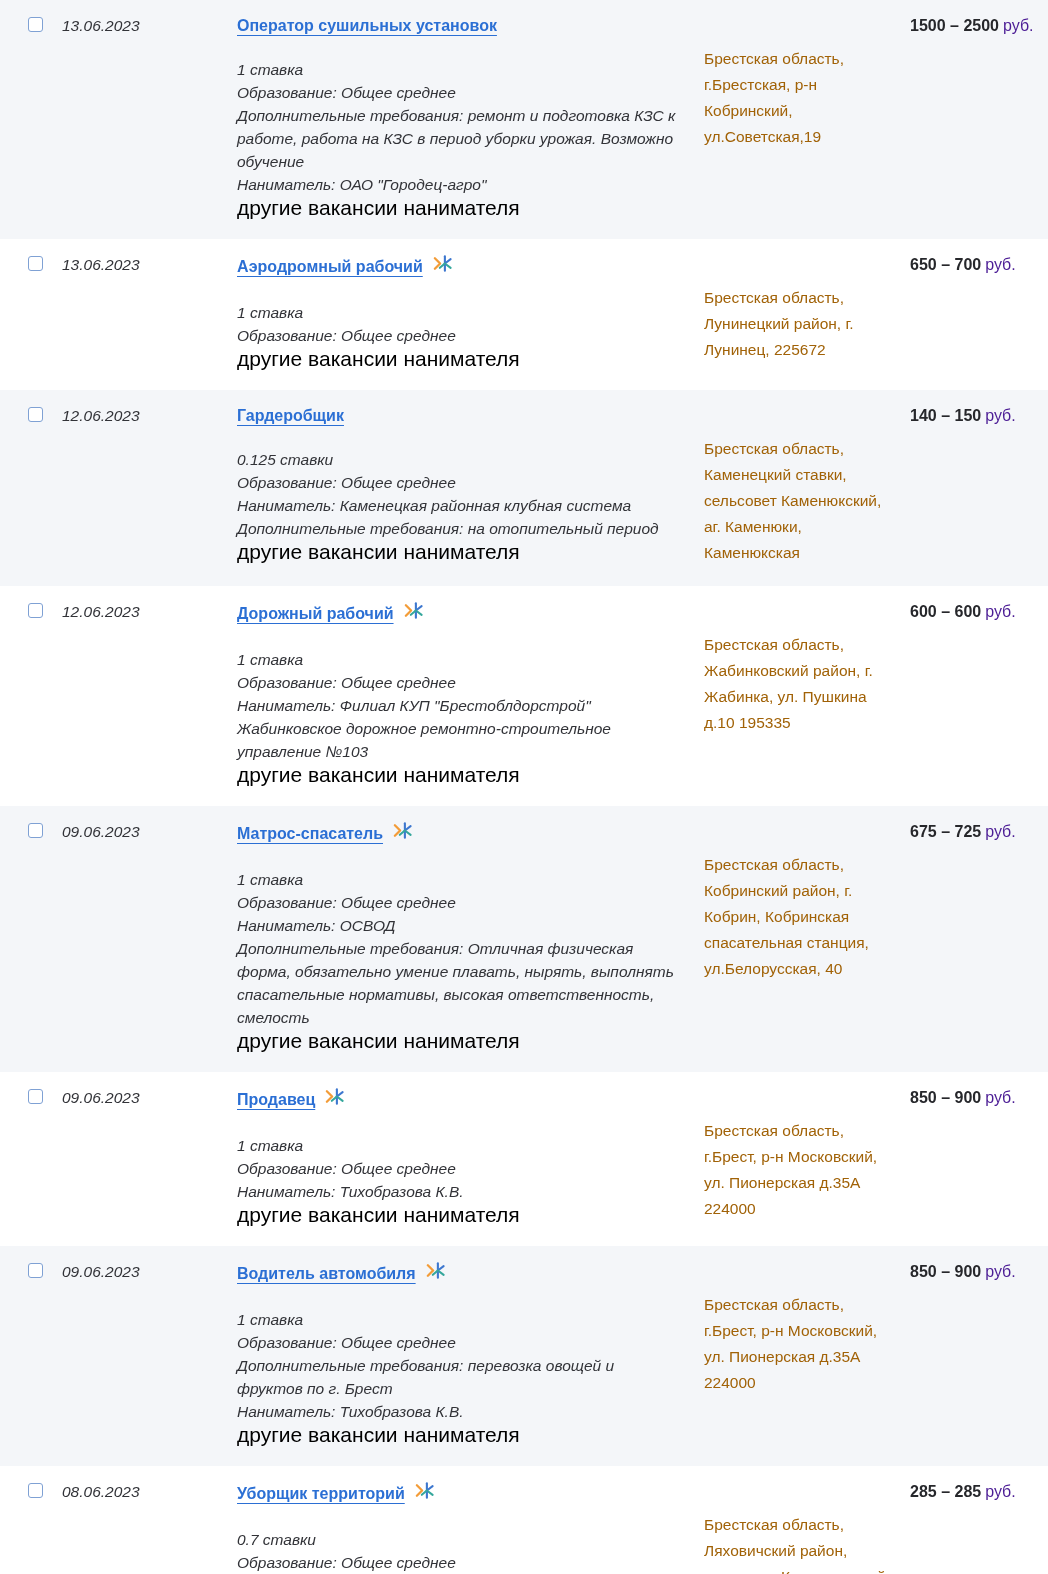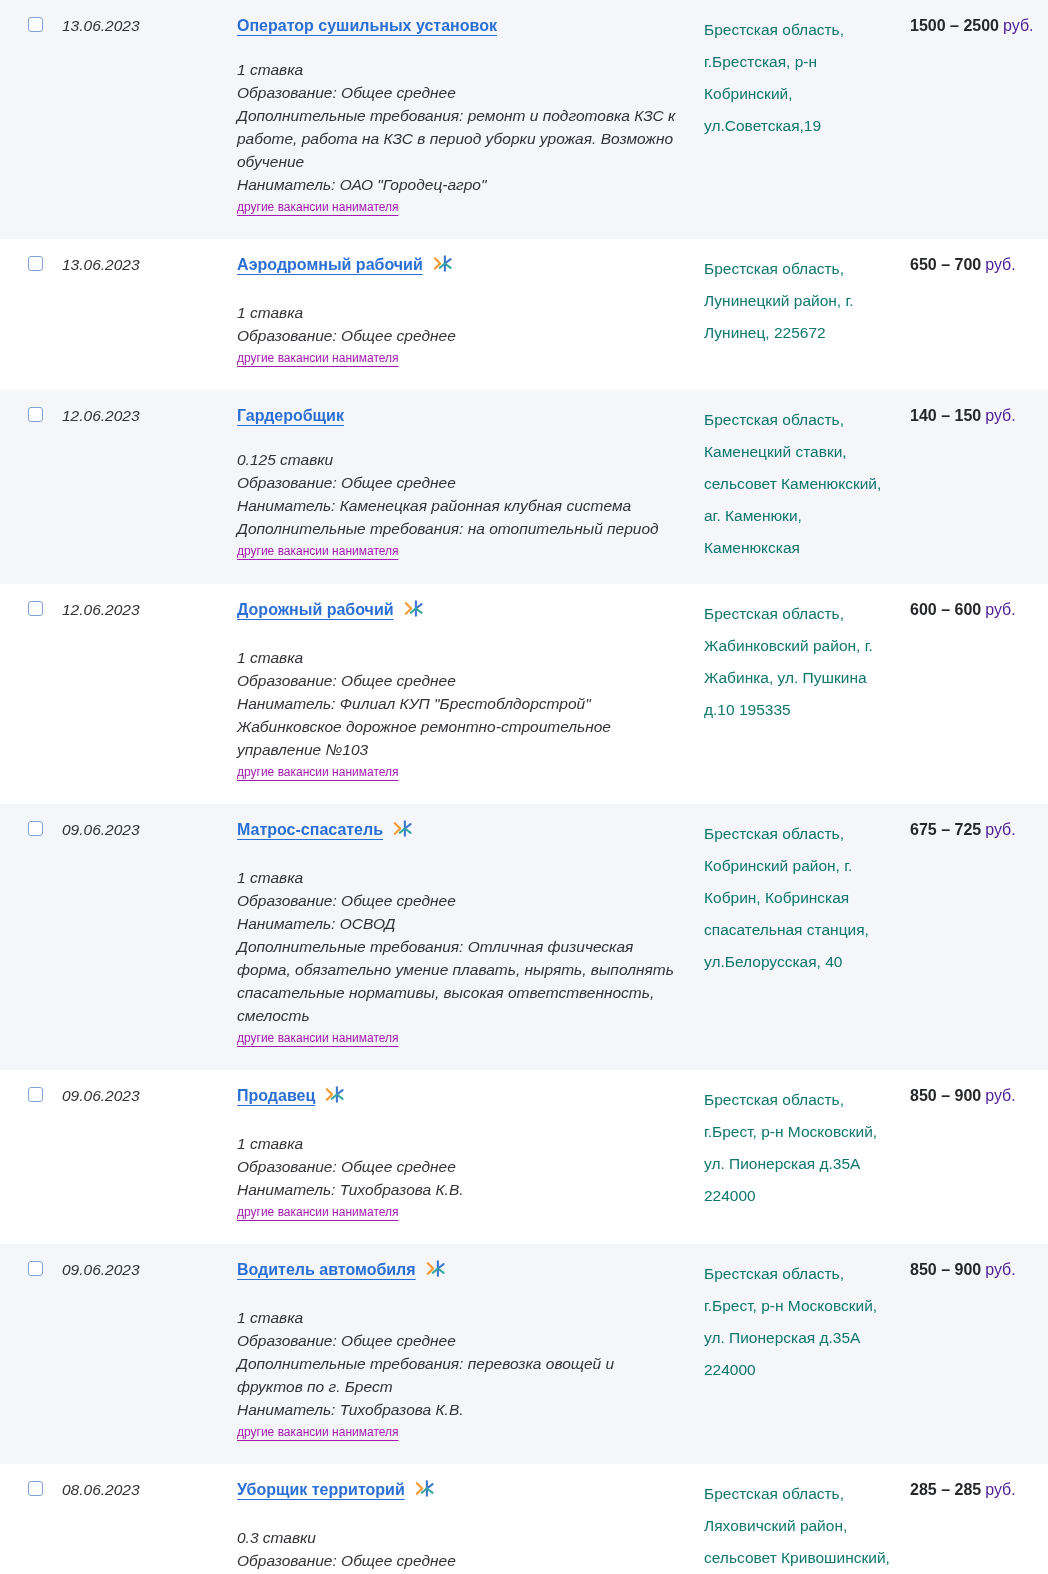--- a/index.html
+++ b/index.html
@@ -31,50 +31,50 @@
     background: #fff;
     cursor: pointer;
   }
   .col-date {
     font-size: 15.5px;
     line-height: 24px;
     color: #323338;
     font-style: italic;
   }
   .col-main { padding-right: 24px; }
-  .title-line { display: flex; gap: 9px; line-height: 24px; }
+  .title-line { display: flex; align-items: center; gap: 9px; line-height: 24px; }
   .title-link {
     font-size: 16px;
     font-weight: 700;
     color: #2b6fd4;
     text-decoration: underline;
     text-underline-offset: 4px;
     cursor: pointer;
   }
   .new-icon { flex: 0 0 auto; display: inline-block; }
   .details { margin-top: 20px; font-style: italic; }
   .detail-line {
     font-size: 15.5px;
     line-height: 23px;
     color: #323338;
   }
   .more-link {
     display: inline-block;
-    font-size: 12px;
+    font-size: 21px;
     line-height: 23px;
-    color: #a21caf;
-    text-decoration: underline;
+    color: #000000;
     text-underline-offset: 4px;
     cursor: pointer;
   }
   .col-loc {
     font-size: 15.5px;
-    line-height: 32px;
-    color: #0f766e;
+    line-height: 26px;
+    color: #a16207;
     padding-right: 16px;
+    margin-top: 32px;
   }
   .col-salary {
     font-size: 16px;
     line-height: 24px;
     white-space: nowrap;
   }
   .salary-amount { font-weight: 700; color: #26272b; }
   .salary-cur { font-weight: 400; color: #4c1d95; margin-left: 4px; }
 </style>
 </head>
@@ -296,21 +296,21 @@
             <polyline points="3,5.5 8.5,11 3,16.5" stroke="#f39c38" stroke-width="2.4" stroke-linecap="round" stroke-linejoin="round"></polyline>
             <line x1="13.5" y1="11" x2="13.5" y2="3.5" stroke="#3d77cf" stroke-width="2.2" stroke-linecap="round"></line>
             <line x1="13.5" y1="11" x2="19.5" y2="6.5" stroke="#3d77cf" stroke-width="2.2" stroke-linecap="round"></line>
             <line x1="13.5" y1="11" x2="19.5" y2="15.5" stroke="#35a79c" stroke-width="2.2" stroke-linecap="round"></line>
             <line x1="13.5" y1="11" x2="13.5" y2="18.5" stroke="#3d77cf" stroke-width="2.2" stroke-linecap="round"></line>
             <line x1="13.5" y1="11" x2="8.2" y2="15.5" stroke="#35a79c" stroke-width="2.2" stroke-linecap="round"></line>
           </svg>
         </span>
       </div>
       <div class="details">
-          <div class="detail-line">0.3 ставки</div>
+          <div class="detail-line">0.7 ставки</div>
           <div class="detail-line">Образование: Общее среднее</div>
           <div class="detail-line">Наниматель: БОПБ "Кривошин"</div>
         </div>
       <a class="more-link">другие вакансии нанимателя</a>
     </div>
     <div class="col-loc">Брестская область, Ляховичский район, сельсовет Кривошинский, д. Кривошин, ул. Советская д.43а 225388</div>
     <div class="col-salary">
       <span class="salary-amount">285 – 285</span><span class="salary-cur">руб.</span>
     </div>
   </div>

